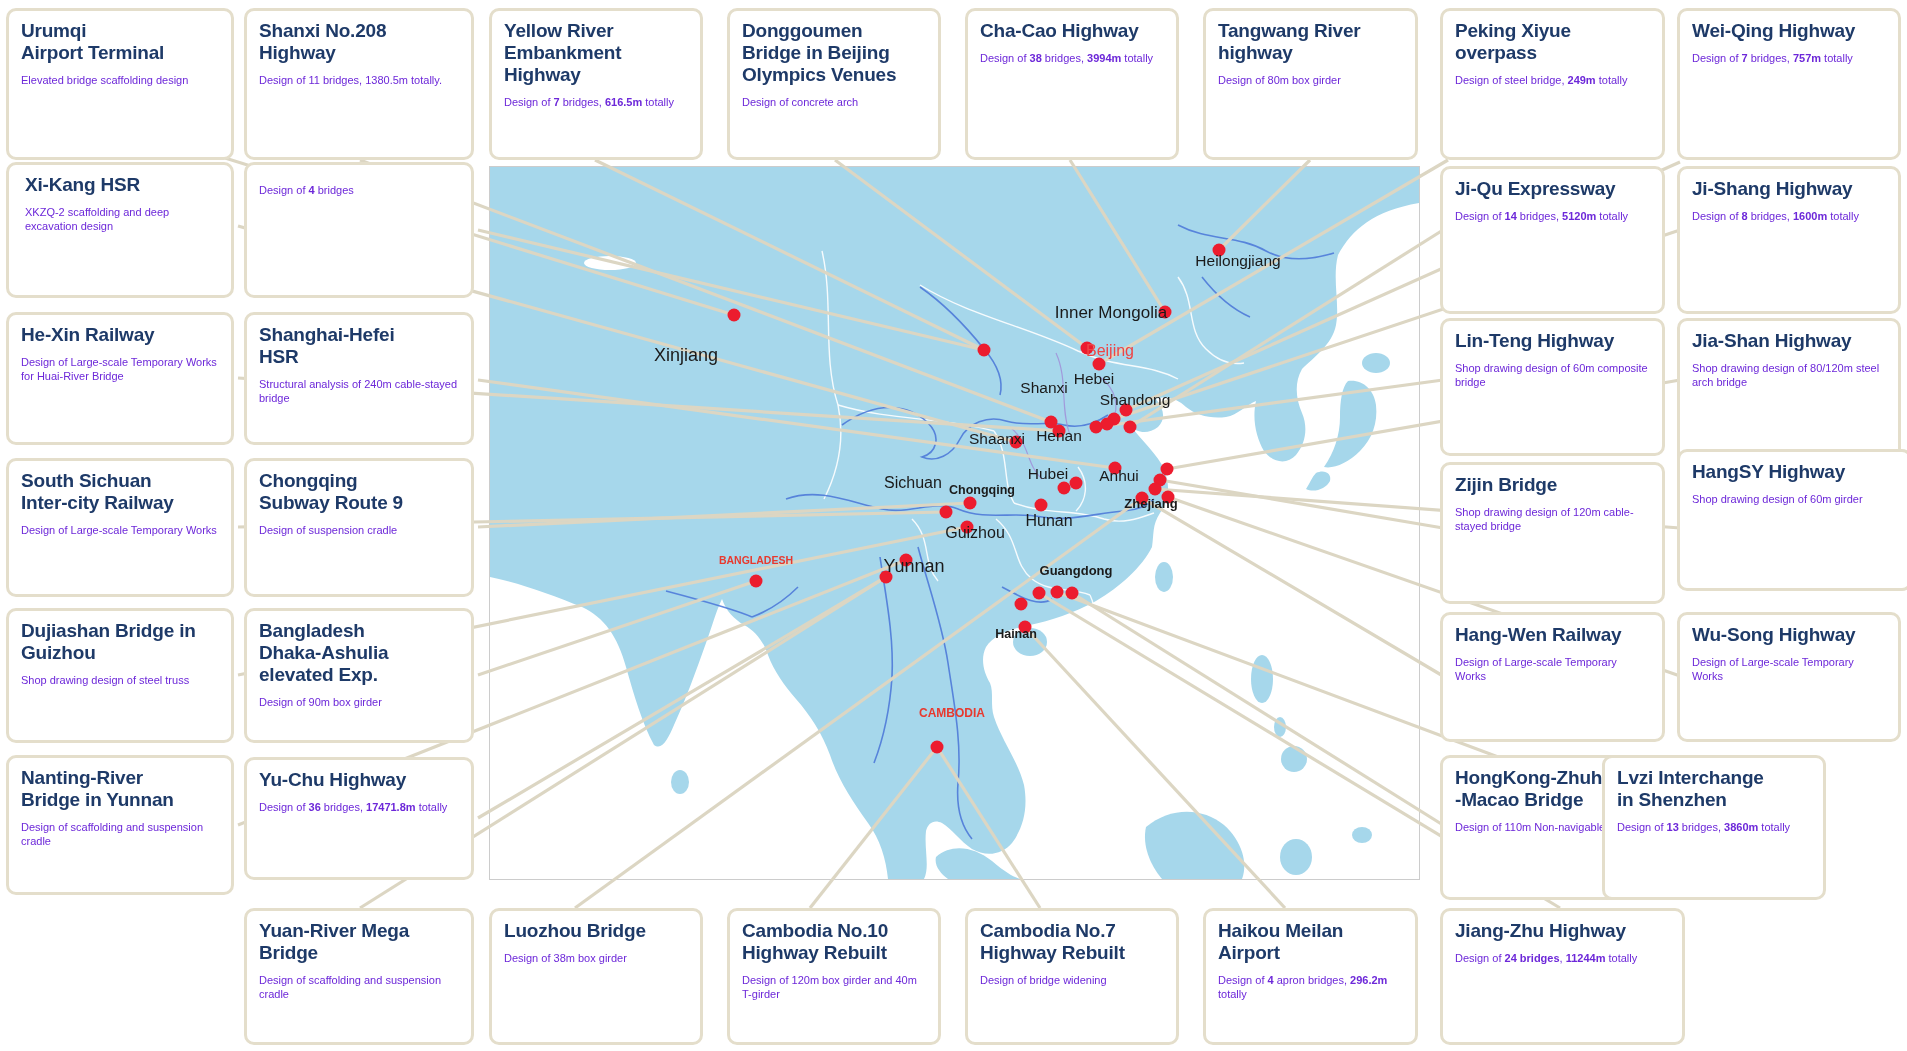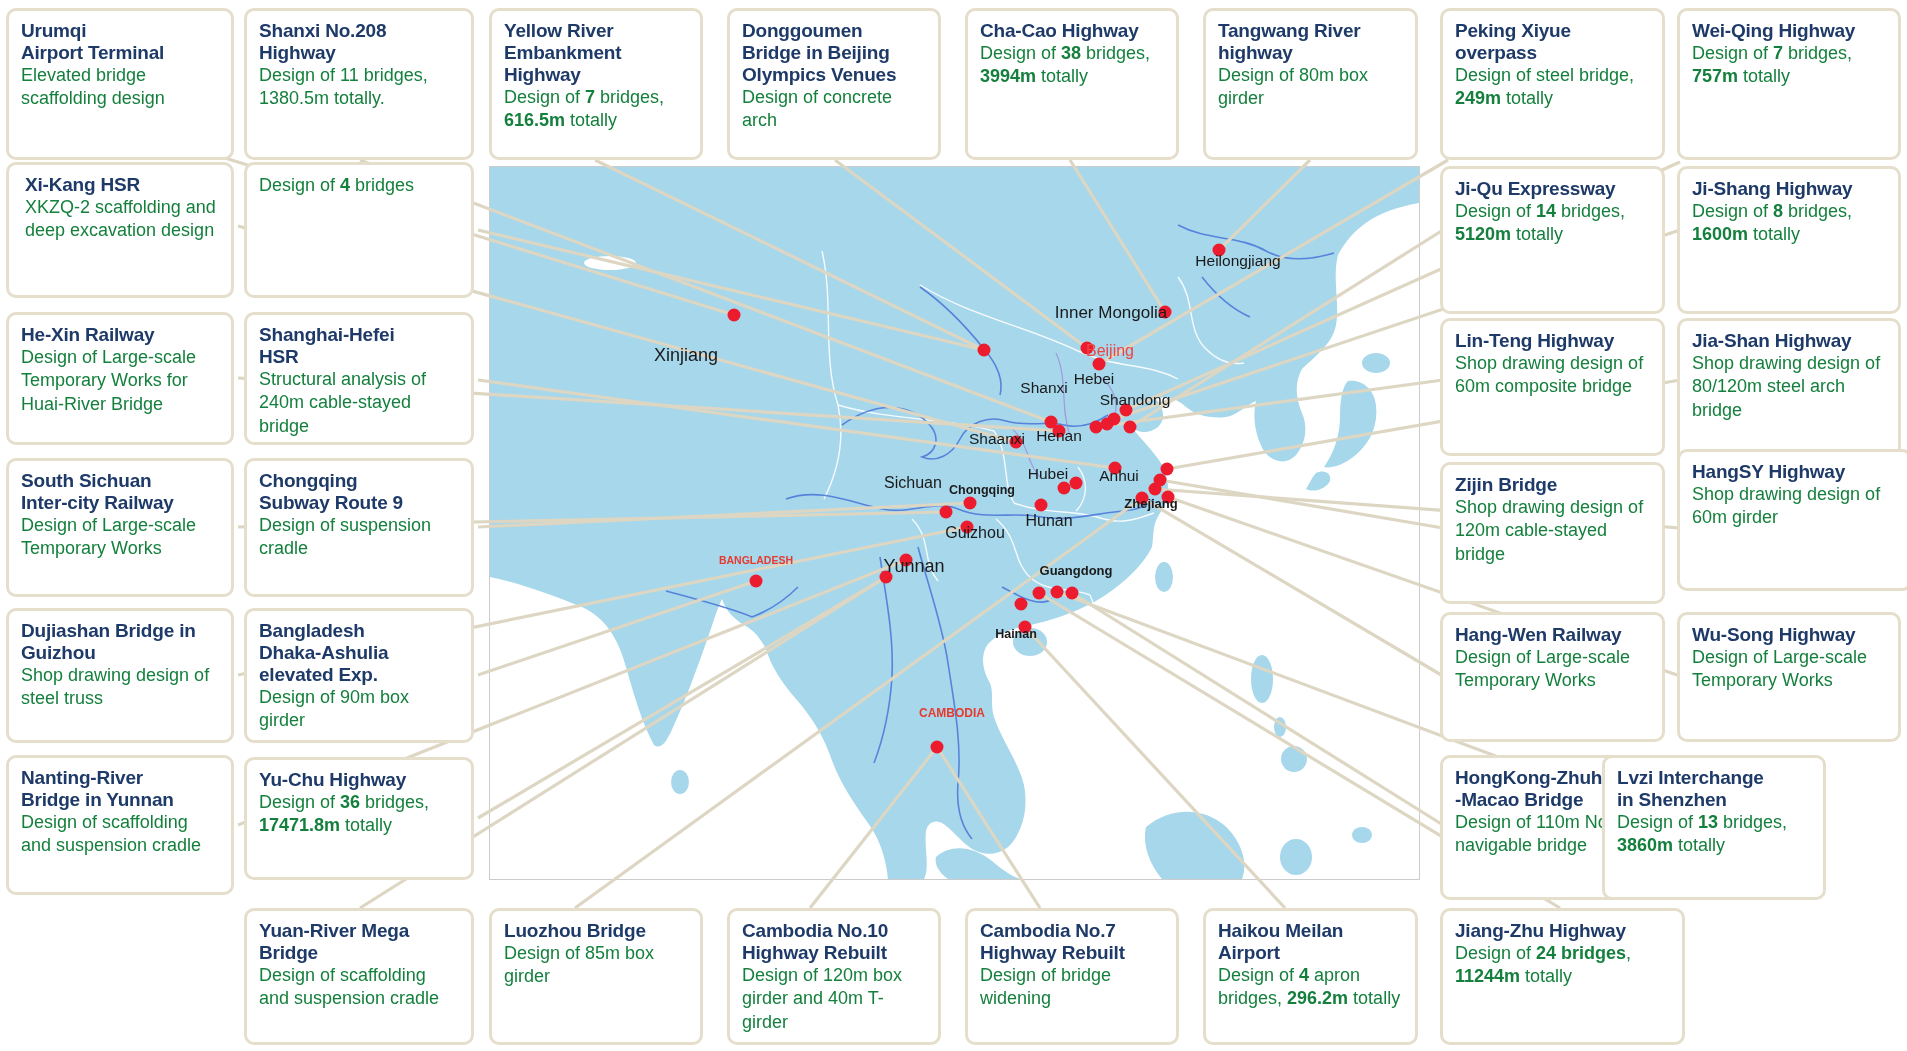--- a/index.html
+++ b/index.html
@@ -1,21 +1,21 @@
 <!DOCTYPE html>
 <html><head>
 <meta charset="utf-8">
 <style>
   html,body{margin:0;padding:0}
   body{width:1907px;height:1051px;background:#ffffff;position:relative;overflow:hidden;
        font-family:"Liberation Sans",sans-serif;}
   .card{position:absolute;background:#fff;border:3px solid #e4decb;border-radius:10px;
         padding:9px 12px;box-sizing:border-box;z-index:3}
   .card-title{color:#1e3a68;font-weight:bold;font-size:19px;line-height:1.16;letter-spacing:-0.2px}
-  .card-body{font-size:18px;line-height:1.3;color:#15803d}
+  .card-body{margin-top:9px;font-size:11px;line-height:1.3;color:#6d28d9}
   .card-body .b{font-weight:bold}
   #map{position:absolute;left:489px;top:166px;width:931px;height:714px;z-index:1;
        background:#ffffff;border:1px solid #cccccc;box-sizing:border-box}
   #overlay{position:absolute;left:0;top:0;z-index:2;pointer-events:none}
 </style>
 </head>
 <body>
 
 <div id="map">
   <svg width="929" height="712" viewBox="0 0 929 712">
@@ -290,21 +290,21 @@
     <div class="card" style="left: 1602px; top: 755px; width: 224px; height: 145px;">
       <div class="card-title">Lvzi Interchange<br>in Shenzhen</div>
       <div class="card-body"><span>Design of </span><span class="b">13</span><span> bridges, </span><span class="b">3860m</span><span> totally</span></div>
     </div>
     <div class="card" style="left: 244px; top: 908px; width: 230px; height: 137px;">
       <div class="card-title">Yuan-River Mega<br>Bridge</div>
       <div class="card-body"><span>Design of scaffolding and suspension cradle</span></div>
     </div>
     <div class="card" style="left: 489px; top: 908px; width: 214px; height: 137px;">
       <div class="card-title">Luozhou Bridge</div>
-      <div class="card-body"><span>Design of 85m box girder</span></div>
+      <div class="card-body"><span>Design of 38m box girder</span></div>
     </div>
     <div class="card" style="left: 727px; top: 908px; width: 214px; height: 137px;">
       <div class="card-title">Cambodia No.10<br>Highway Rebuilt</div>
       <div class="card-body"><span>Design of 120m box girder and 40m T-girder</span></div>
     </div>
     <div class="card" style="left: 965px; top: 908px; width: 214px; height: 137px;">
       <div class="card-title">Cambodia No.7<br>Highway Rebuilt</div>
       <div class="card-body"><span>Design of bridge widening</span></div>
     </div>
     <div class="card" style="left: 1203px; top: 908px; width: 215px; height: 137px;">

